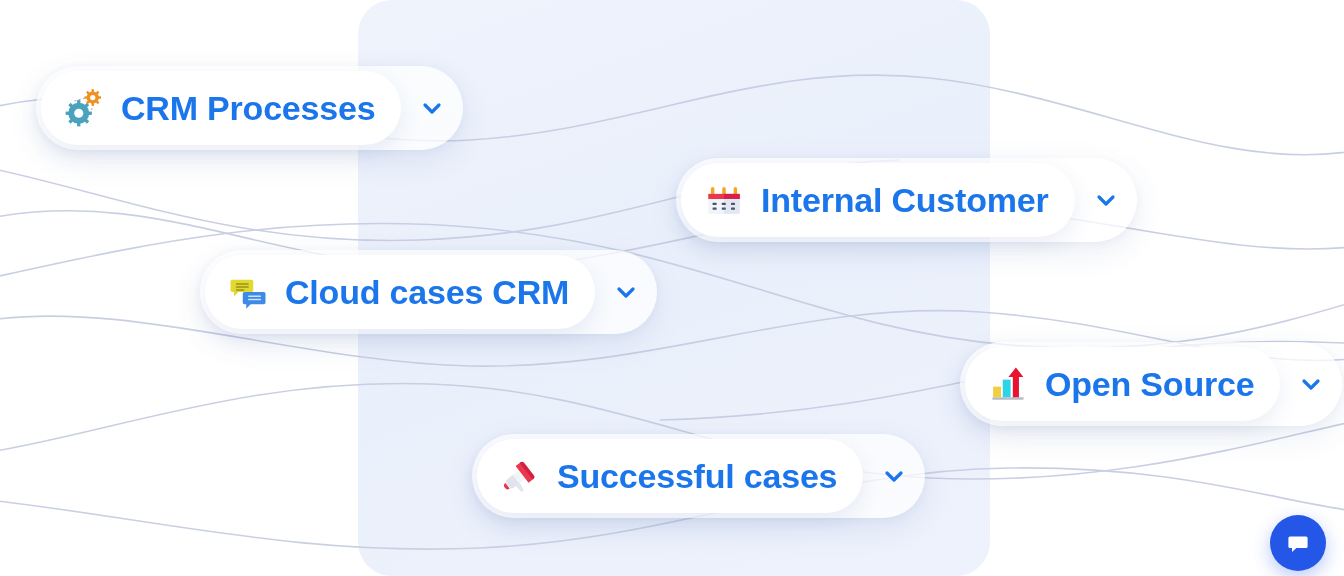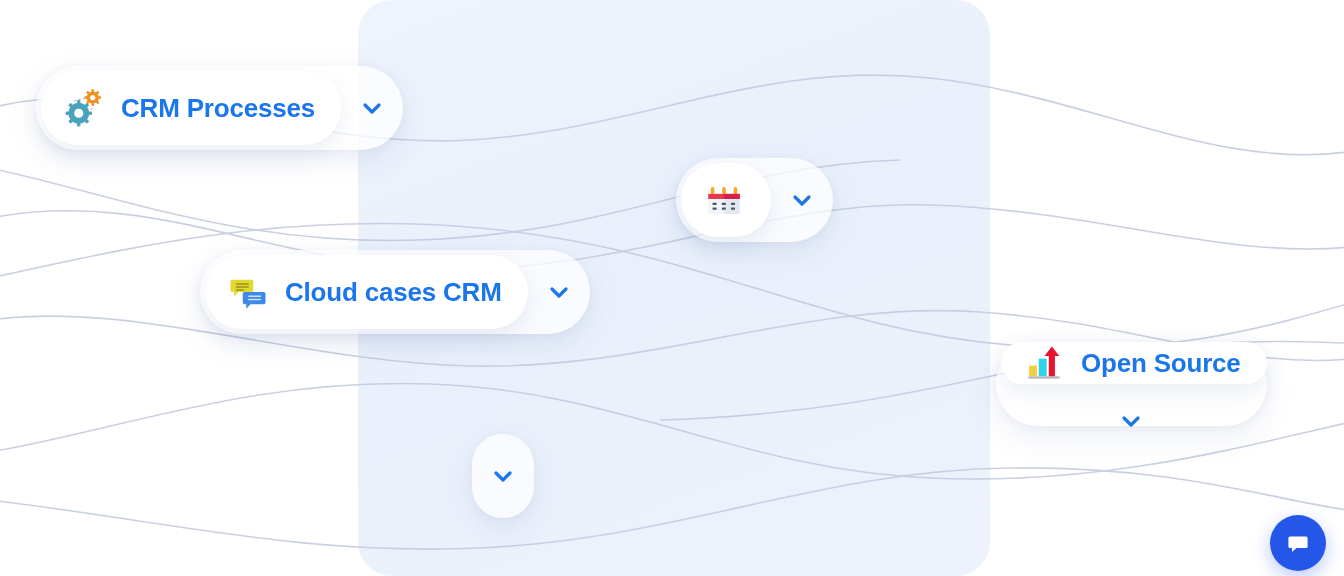--- a/index.html
+++ b/index.html
@@ -71,21 +71,21 @@
   }
 
   .pill-icon {
     width: 42px;
     height: 42px;
     flex: 0 0 42px;
     display: block;
   }
 
   .pill-label {
-    font-size: 26px;
+    font-size: 34px;
     font-weight: bold;
     color: #1a76ea;
     letter-spacing: -0.2px;
     white-space: nowrap;
     line-height: 1;
   }
 
   .pill-chevron {
     flex: 0 0 auto;
     width: 62px;
@@ -95,21 +95,21 @@
     justify-content: center;
     cursor: pointer;
   }
 
   .pill-chevron svg { display: block; }
 
   
   #pill-crm       { left: 36px;  top: 66px; }
   #pill-internal  { left: 676px; top: 158px; }
   #pill-cloud     { left: 200px; top: 250px; }
-  #pill-open      { left: 996px; top: 342px; flex-direction: column; }
+  #pill-open      { left: 960px; top: 342px; }
   #pill-success   { left: 472px; top: 434px; }
 
   
   .chat-widget {
     position: absolute;
     left: 1270px;
     top: 515px;
     width: 56px;
     height: 56px;
     border-radius: 50%;
@@ -198,20 +198,21 @@
         <path d="M24 23 h18 v15 a2 2 0 0 1 -2 2 h-16 z" fill="#e2e8f2"></path>
         <g fill="#4a5568">
           <rect x="11" y="27" width="4.5" height="2.6" rx="0.6"></rect>
           <rect x="21.5" y="27" width="4.5" height="2.6" rx="0.6"></rect>
           <rect x="32" y="27" width="4.5" height="2.6" rx="0.6"></rect>
           <rect x="11" y="32.5" width="4.5" height="2.6" rx="0.6"></rect>
           <rect x="21.5" y="32.5" width="4.5" height="2.6" rx="0.6"></rect>
           <rect x="32" y="32.5" width="4.5" height="2.6" rx="0.6"></rect>
         </g>
       </svg>
+      <span class="pill-label">Internal Customer</span>
     </div>
     <div class="pill-chevron">
       <svg width="26" height="26" viewBox="0 0 26 26" fill="none">
         <path d="M6 10 L13 17 L20 10" stroke="#1a76ea" stroke-width="3.2" stroke-linecap="round" stroke-linejoin="round"></path>
       </svg>
     </div>
   </div>
 
   <div class="pill" id="pill-cloud">
     <div class="pill-inner">
@@ -250,20 +251,33 @@
       <span class="pill-label">Open Source</span>
     </div>
     <div class="pill-chevron">
       <svg width="26" height="26" viewBox="0 0 26 26" fill="none">
         <path d="M6 10 L13 17 L20 10" stroke="#1a76ea" stroke-width="3.2" stroke-linecap="round" stroke-linejoin="round"></path>
       </svg>
     </div>
   </div>
 
   <div class="pill" id="pill-success">
+    <div class="pill-inner">
+      <svg class="pill-icon" viewBox="0 0 48 48">
+        <g transform="rotate(-38 24 24)">
+          <path d="M10 18 h17 v12 h-17 a3 3 0 0 1 -3 -3 v-6 a3 3 0 0 1 3 -3 z" fill="#f2f4f8"></path>
+          <path d="M10 18 h8 v12 h-8 a3 3 0 0 1 -3 -3 v-6 a3 3 0 0 1 3 -3 z" fill="#dfe4ee"></path>
+          <path d="M27 12 h6 a3 3 0 0 1 3 3 v18 a3 3 0 0 1 -3 3 h-6 z" fill="#e8384f"></path>
+          <path d="M33 12 h1 a3 3 0 0 1 3 3 v18 a3 3 0 0 1 -3 3 h-1 z" fill="#d12040"></path>
+          <path d="M6 20 a4 4 0 0 0 0 8 z" fill="#e8384f"></path>
+          <path d="M13 30 h6 l-1.5 9 a2 2 0 0 1 -3.5 0 z" fill="#e2e7f0"></path>
+        </g>
+      </svg>
+      <span class="pill-label">Successful cases</span>
+    </div>
     <div class="pill-chevron">
       <svg width="26" height="26" viewBox="0 0 26 26" fill="none">
         <path d="M6 10 L13 17 L20 10" stroke="#1a76ea" stroke-width="3.2" stroke-linecap="round" stroke-linejoin="round"></path>
       </svg>
     </div>
   </div>
 
   <div class="chat-widget">
     <svg width="26" height="26" viewBox="0 0 26 26">
       <path d="M5 6.5 h16 a1.6 1.6 0 0 1 1.6 1.6 v8.3 a1.6 1.6 0 0 1 -1.6 1.6 h-9.6 l-4.4 4 v-4 h-2 a1.6 1.6 0 0 1 -1.6 -1.6 v-8.3 a1.6 1.6 0 0 1 1.6 -1.6 z" fill="#ffffff"></path>

